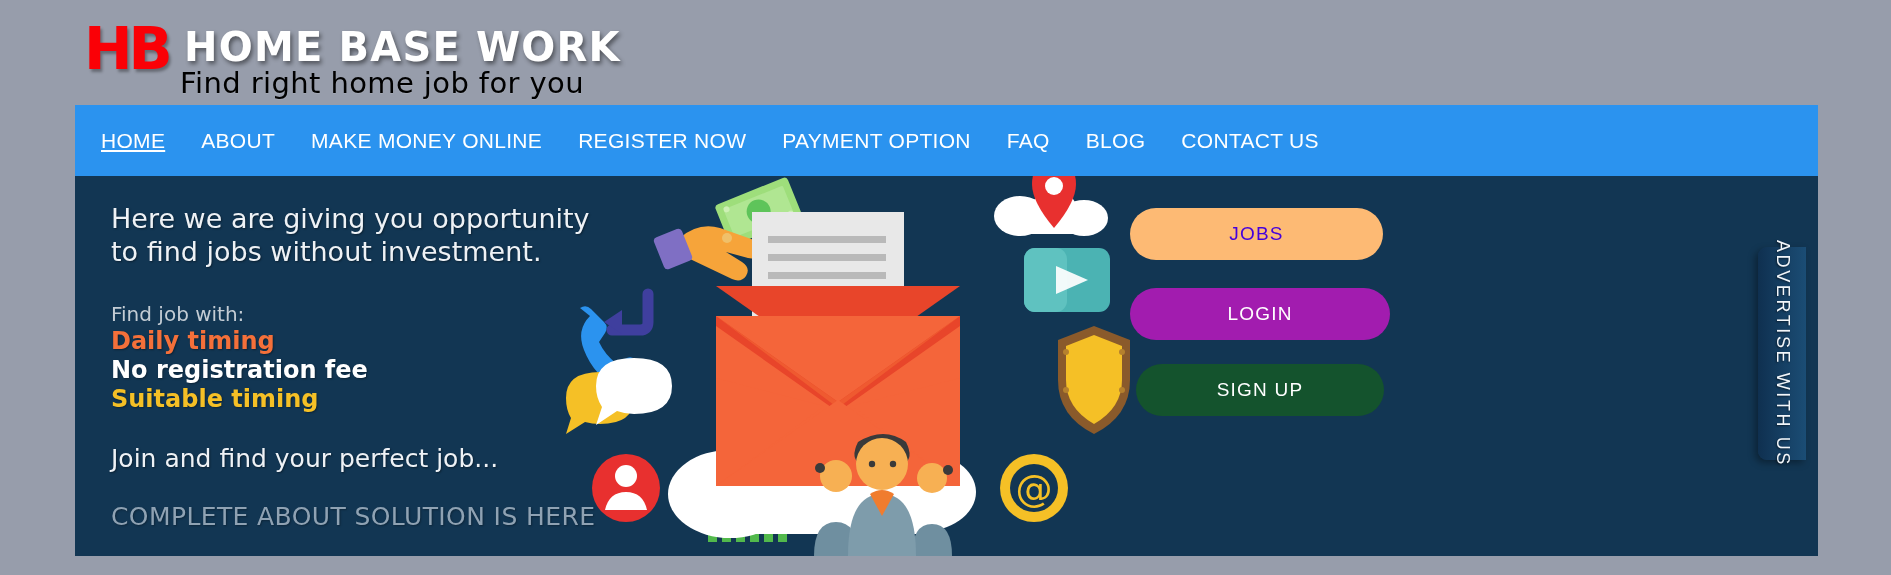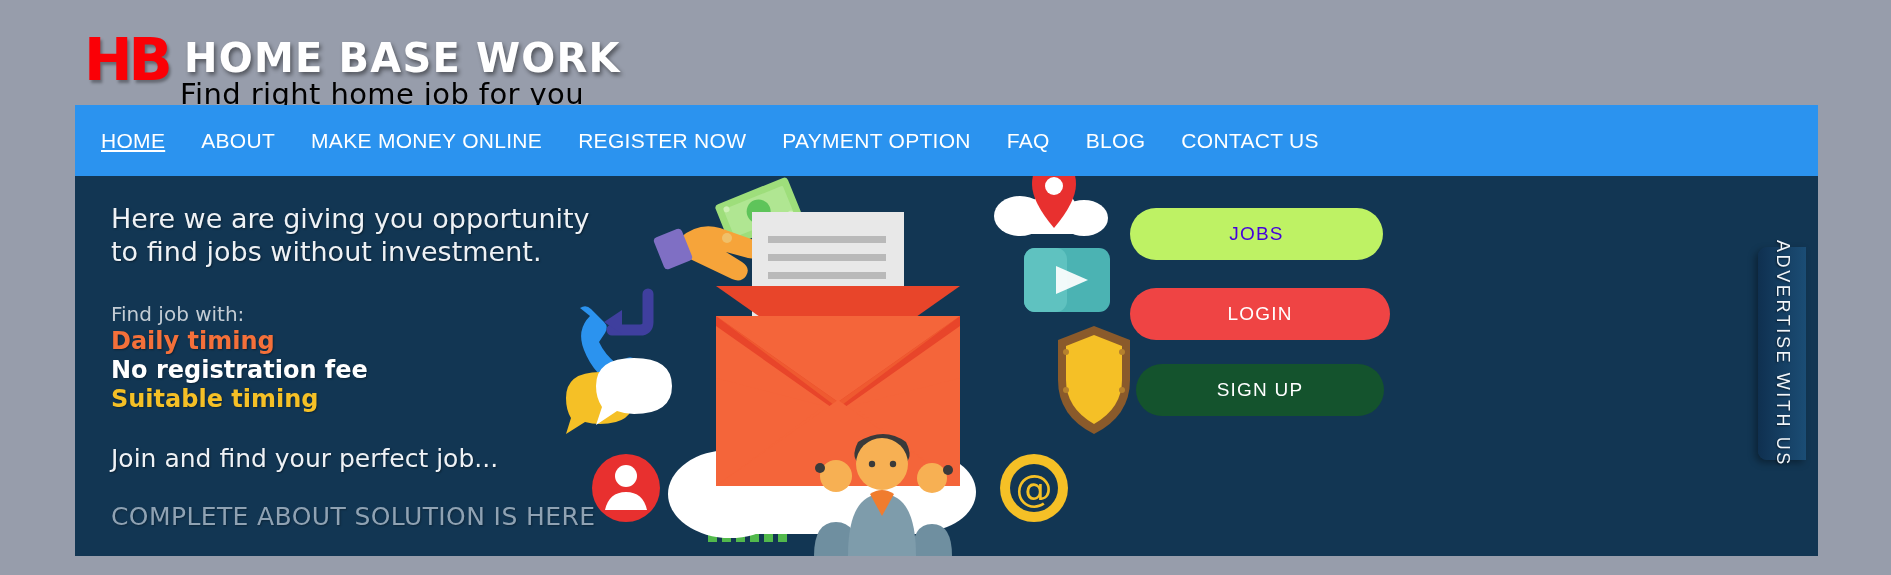--- a/index.html
+++ b/index.html
@@ -5,21 +5,21 @@
   * { box-sizing: border-box; margin: 0; padding: 0; }
   html, body {
     width: 1891px; height: 575px;
     overflow: hidden;
     background: #979dab;
     font-family: "Liberation Sans", sans-serif;
   }
   #page { position: relative; width: 1891px; height: 575px; background: #979dab; }
 
   
-  .header { position: absolute; left: 0; top: 15px; width: 1891px; height: 105px; }
+  .header { position: absolute; left: 0; top: 4px; width: 1891px; height: 105px; }
   .logo-wrap { position: absolute; left: 84px; top: 14px; height: 72px; }
   .logo-hb {
     position: absolute; left: 0; top: 2px;
     font-size: 58px; font-weight: bold; letter-spacing: -4px;
     color: #fa0006; font-family: "DejaVu Sans", sans-serif;
     text-shadow: 2px 3px 3px rgba(0,0,0,0.33);
     line-height: 58px;
   }
   .logo-title {
     position: absolute; left: 100px; top: 8px;
@@ -90,22 +90,22 @@
   }
 
   
   .cta-col { position: absolute; left: 1055px; top: 32px; width: 260px; }
   .cta {
     display: block; width: 260px; height: 52px; border: none;
     border-radius: 26px; font-size: 19px; letter-spacing: 1.2px;
     font-family: "Liberation Sans", sans-serif; cursor: pointer;
     text-align: center; line-height: 52px;
   }
-  .cta-jobs  { background: #bef264; color: #4400dd; margin-bottom: 28px; width: 253px; }
-  .cta-login { background: #ef4444; color: #ffffff; margin-bottom: 24px; }
+  .cta-jobs  { background: #fdba74; color: #4400dd; margin-bottom: 28px; width: 253px; }
+  .cta-login { background: #a21caf; color: #ffffff; margin-bottom: 24px; }
   .cta-signup{ background: #14532d; color: #ffffff; width: 248px; margin-left: 6px; }
 
   
   .adv-tab {
     position: absolute; left: 1683px; top: 71px;
     width: 48px; height: 213px;
     background: linear-gradient(to right, #0f3050, #1b4d75);
     border-radius: 9px 0 0 9px;
     box-shadow: -3px 3px 7px rgba(0,0,0,0.35);
     display: flex; align-items: center; justify-content: center;

